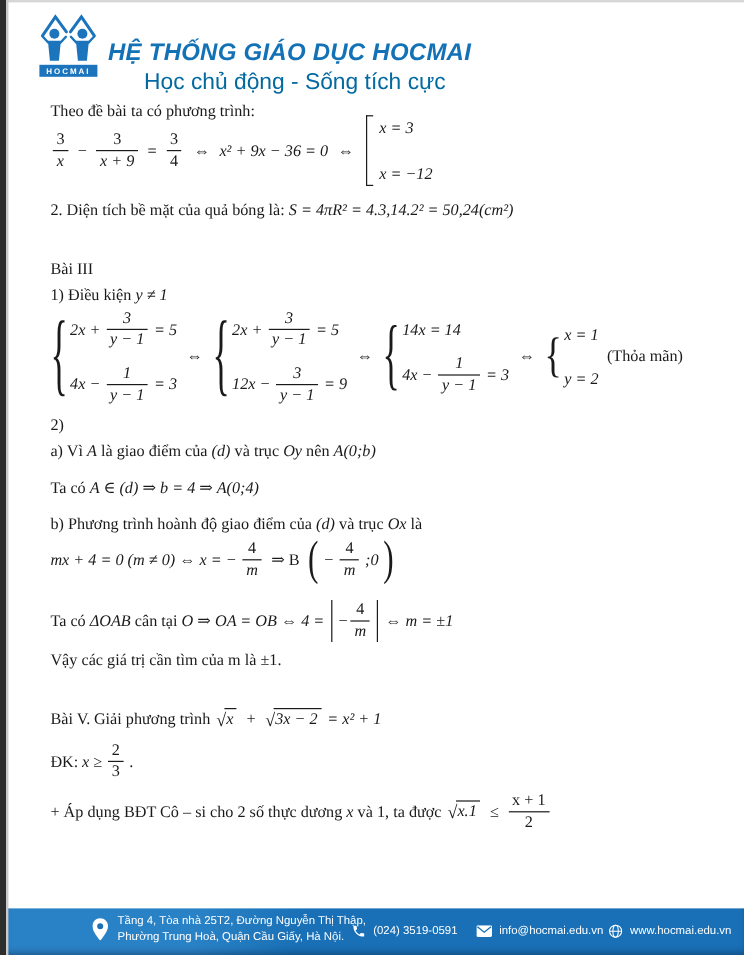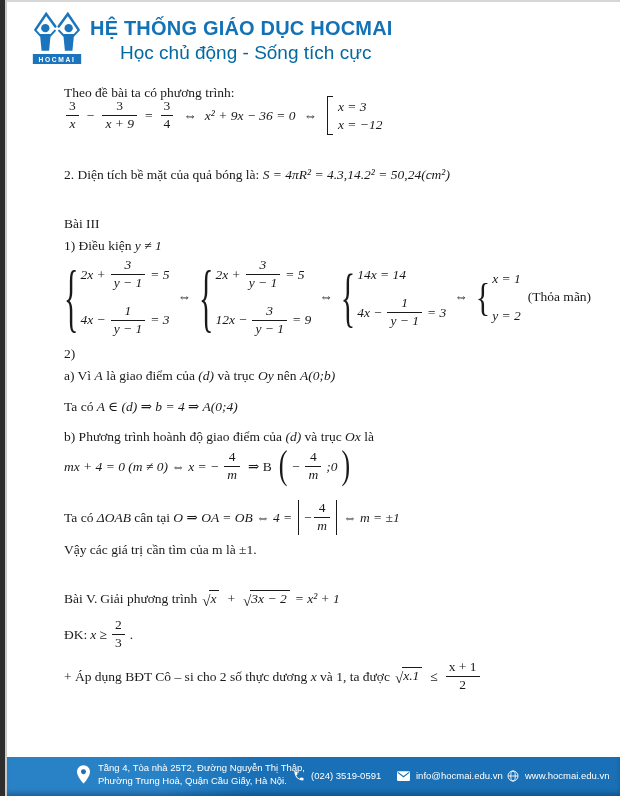--- a/index.html
+++ b/index.html
@@ -6,41 +6,41 @@
   .page{position:relative;width:620px;height:796px;background:#ffffff;overflow:hidden;
         font-family:"Liberation Serif","DejaVu Serif",serif;color:#1a1a1a;}
   .edge-top{position:absolute;top:0;left:0;right:0;height:2px;background:#d6d6d6;}
   .edge-left{position:absolute;top:0;left:0;width:5px;height:100%;background:#2d2d2d;z-index:5;}
   .edge-left2{position:absolute;top:0;left:5px;width:2px;height:100%;background:#c9c9c9;z-index:5;}
 
   
   .header{position:absolute;left:32px;top:10px;display:flex;align-items:flex-start;}
   .logo{width:50px;height:58px;flex:0 0 auto;}
   .brand{margin-left:8px;font-family:"Liberation Sans","DejaVu Sans",sans-serif;}
-  .brand-title{font-size:20px;font-weight:bold;color:#1372b6;letter-spacing:.2px;margin-top:7px;}
+  .brand-title{font-size:20px;font-weight:bold;color:#1372b6;letter-spacing:.2px;margin-top:23px;font-style:italic;}
   .brand-subtitle{font-size:19px;color:#0369a1;margin-top:2px;margin-left:30px;}
 
   
-  .line,.eqline{position:absolute;left:64px;right:24px;font-size:13.5px;line-height:1.3;}
+  .line,.eqline{position:absolute;left:42px;right:24px;font-size:13.5px;line-height:1.3;}
   .eqline{display:flex;align-items:center;white-space:nowrap;gap:3px;}
   .it{font-style:italic;}
   .bold{font-weight:normal;}
   .op{margin:0 3px;font-style:normal;}
   .iff{margin:0 5px;font-style:normal;}
 
   
   .frac{display:inline-flex;flex-direction:column;text-align:center;vertical-align:middle;margin:0 2px;}
   .frac .n{padding:0 3px 1px 3px;border-bottom:1px solid #1a1a1a;line-height:1.1;}
   .frac .d{padding:1px 3px 0 3px;line-height:1.1;font-style:italic;}
   .frac .rm{font-style:normal;}
 
   
   .cases{display:inline-flex;align-items:stretch;margin-left:2px;}
   .cases .bracket{width:5px;border-left:1.6px solid #1a1a1a;border-top:1.6px solid #1a1a1a;border-bottom:1.6px solid #1a1a1a;margin-right:5px;}
-  .cases .rows{display:flex;flex-direction:column;gap:0;font-style:italic;padding:2px 0;}
+  .cases .rows{display:flex;flex-direction:column;gap:20px;font-style:italic;padding:2px 0;}
 
   
   .sys{display:inline-flex;align-items:center;}
   .sys .brace{display:inline-block;font-size:30px;line-height:1;font-style:normal;transform-origin:center;margin-right:2px;font-family:"Liberation Serif",serif;}
   .sc-tall .brace{transform:scaleY(2.55);}
   .sc-mid .brace{transform:scaleY(2.2);}
   .sc-short .brace{transform:scaleY(1.35);}
   .srows{display:flex;flex-direction:column;gap:13px;}
   .srow{display:flex;align-items:center;gap:3px;font-style:italic;white-space:nowrap;}
 

